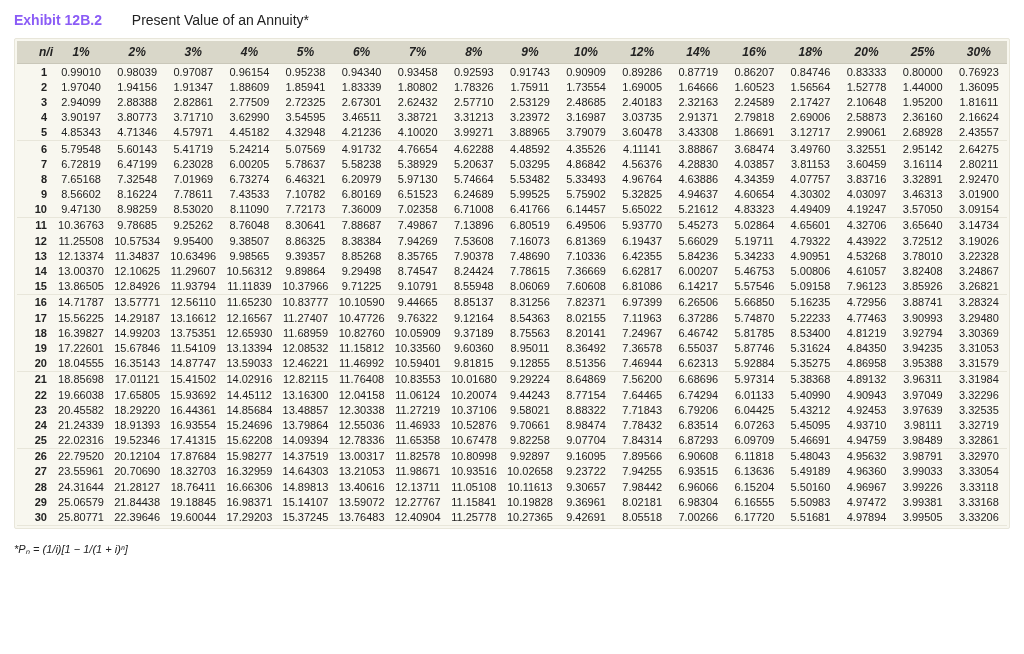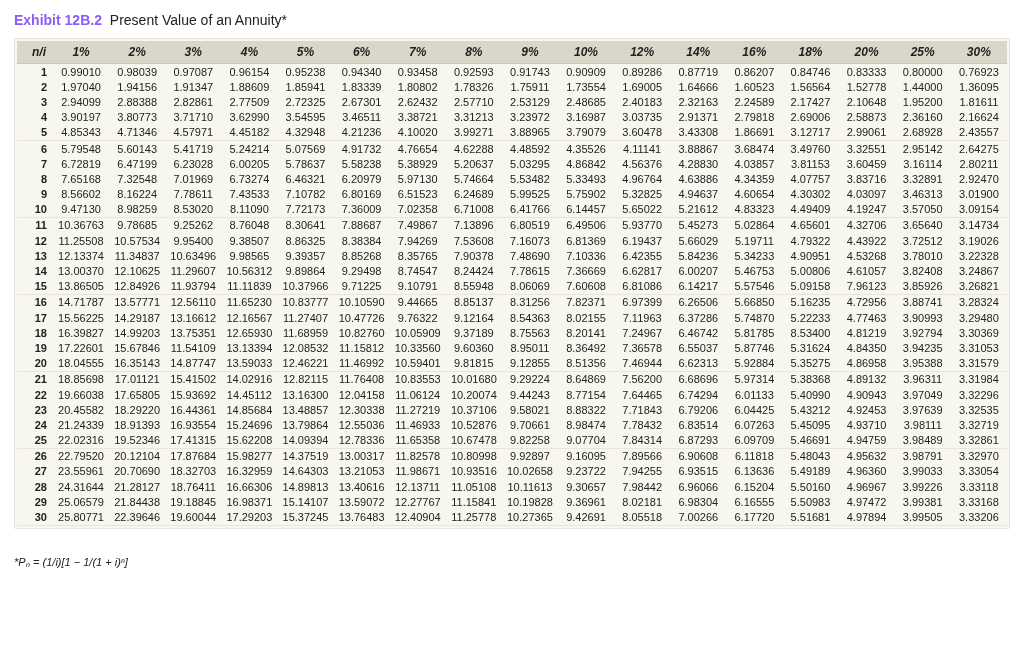--- a/index.html
+++ b/index.html
@@ -7,56 +7,56 @@
     padding: 12px 14px;
     font-family: Arial, Helvetica, sans-serif;
     font-size: 11px;
     color: #222;
     background: #fff;
     width: 1024px;
     box-sizing: border-box;
   }
   .title-line { margin-bottom: 10px; font-size: 14px; }
   .title-bold { color: #8b5cf6; font-weight: bold; }
-  .title-rest { color: #222; margin-left: 4px; }
+  .title-rest { color: #222; margin-left: 26px; }
   .tbl-wrap {
     background: #f8f7ef;
     border: 1px solid #e8e6da;
     padding: 2px;
     border-radius: 2px;
   }
   table {
     border-collapse: collapse;
     width: 100%;
     table-layout: fixed;
   }
   thead th {
     background: #d9d7c9;
     font-weight: bold;
     font-style: italic;
     font-size: 12px;
     padding: 4px 0;
     text-align: center;
     border-bottom: 1px solid #c9c7b9;
   }
-  thead th:first-child { text-align: center; padding-left: 8px; width: 28px; }
+  thead th:first-child { text-align: right; padding-left: 8px; width: 28px; }
   tbody td {
     padding: 1.6px 0;
     text-align: center;
     font-size: 11px;
     white-space: nowrap;
   }
   tbody td:first-child {
     font-weight: bold;
     text-align: right;
     padding-right: 6px;
   }
   tbody tr:nth-child(5n) td { border-bottom: 1px solid #e8e6da; }
   .footnote {
-    margin-top: 25px;
+    margin-top: 12px;
     font-size: 11px;
     font-style: italic;
   }
 </style>
 </head>
 <body>
 
 <div class="title-line">
   <span class="title-bold">Exhibit 12B.2</span>
   <span class="title-rest">Present Value of an Annuity*</span>

